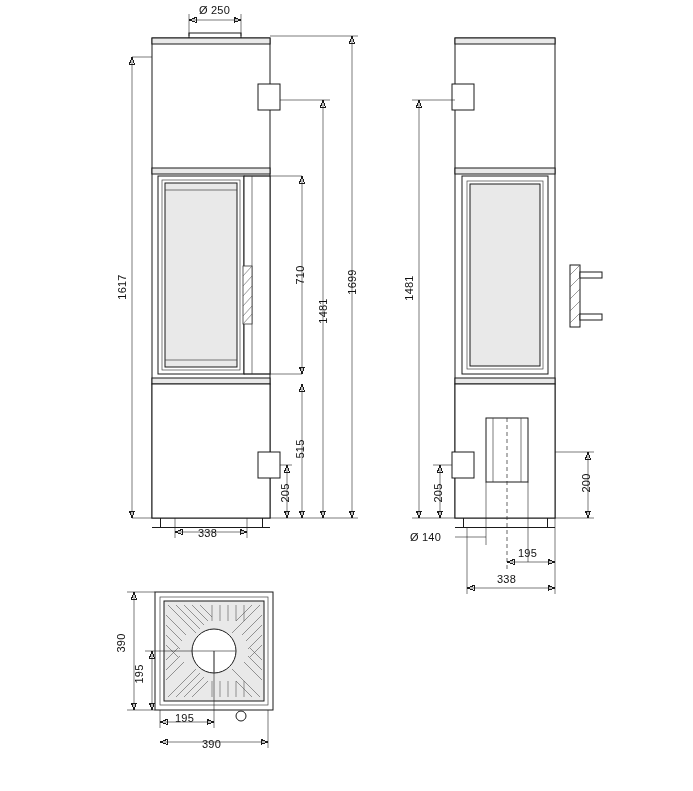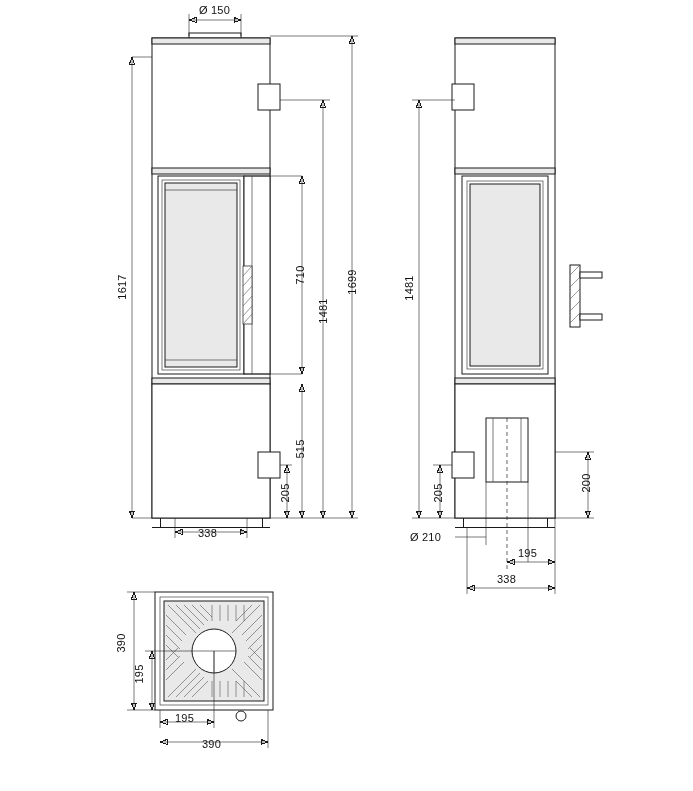--- a/index.html
+++ b/index.html
@@ -245,34 +245,34 @@
   <path class="ln" d="M214 722 l-7 -2.5 v5 z"></path>
   <line class="ext" x1="160" y1="710" x2="160" y2="728"></line>
   <line class="ext" x1="214" y1="651" x2="214" y2="728"></line>
 
   <line class="ext" x1="160" y1="742" x2="268" y2="742"></line>
   <path class="ln" d="M160 742 l7 -2.5 v5 z"></path>
   <path class="ln" d="M268 742 l-7 -2.5 v5 z"></path>
   <line class="ext" x1="268" y1="710" x2="268" y2="748"></line>
 </svg>
 
-<div class="dim" style="left:199px;top:4px;">Ø 150</div>
+<div class="dim" style="left:199px;top:4px;">Ø 250</div>
 
 <div class="dim v" style="left:109px;top:281px;transform:rotate(-90deg);">1617</div>
 <div class="dim v" style="left:291px;top:269px;transform:rotate(-90deg);">710</div>
 <div class="dim v" style="left:310px;top:305px;transform:rotate(-90deg);">1481</div>
 <div class="dim v" style="left:339px;top:276px;transform:rotate(-90deg);">1699</div>
 <div class="dim v" style="left:291px;top:443px;transform:rotate(-90deg);">515</div>
 <div class="dim v" style="left:276px;top:487px;transform:rotate(-90deg);">205</div>
 <div class="dim" style="left:198px;top:527px;">338</div>
 
 <div class="dim v" style="left:396px;top:282px;transform:rotate(-90deg);">1481</div>
 <div class="dim v" style="left:429px;top:487px;transform:rotate(-90deg);">205</div>
 <div class="dim v" style="left:577px;top:477px;transform:rotate(-90deg);">200</div>
-<div class="dim" style="left:410px;top:531px;">Ø 210</div>
+<div class="dim" style="left:410px;top:531px;">Ø 140</div>
 <div class="dim" style="left:518px;top:547px;">195</div>
 <div class="dim" style="left:497px;top:573px;">338</div>
 
 <div class="dim v" style="left:112px;top:637px;transform:rotate(-90deg);">390</div>
 <div class="dim v" style="left:130px;top:668px;transform:rotate(-90deg);">195</div>
 <div class="dim" style="left:175px;top:712px;">195</div>
 <div class="dim" style="left:202px;top:738px;">390</div>
 
 </div>
 

